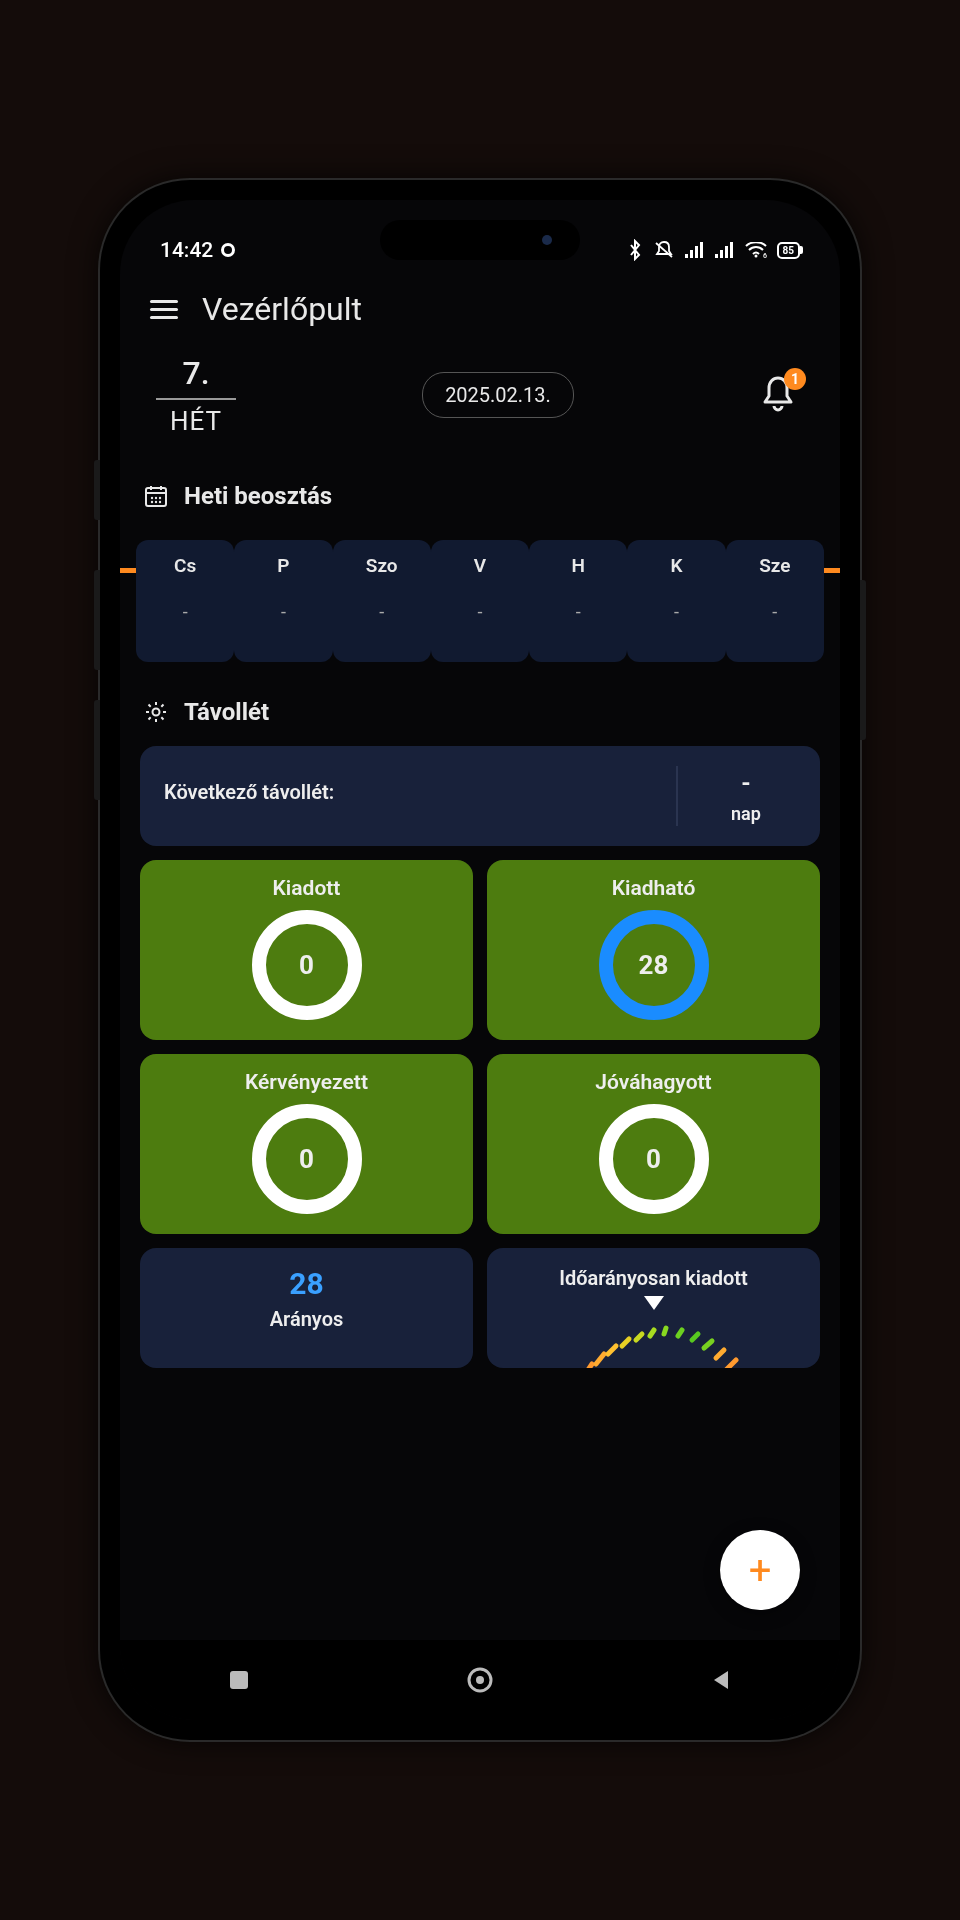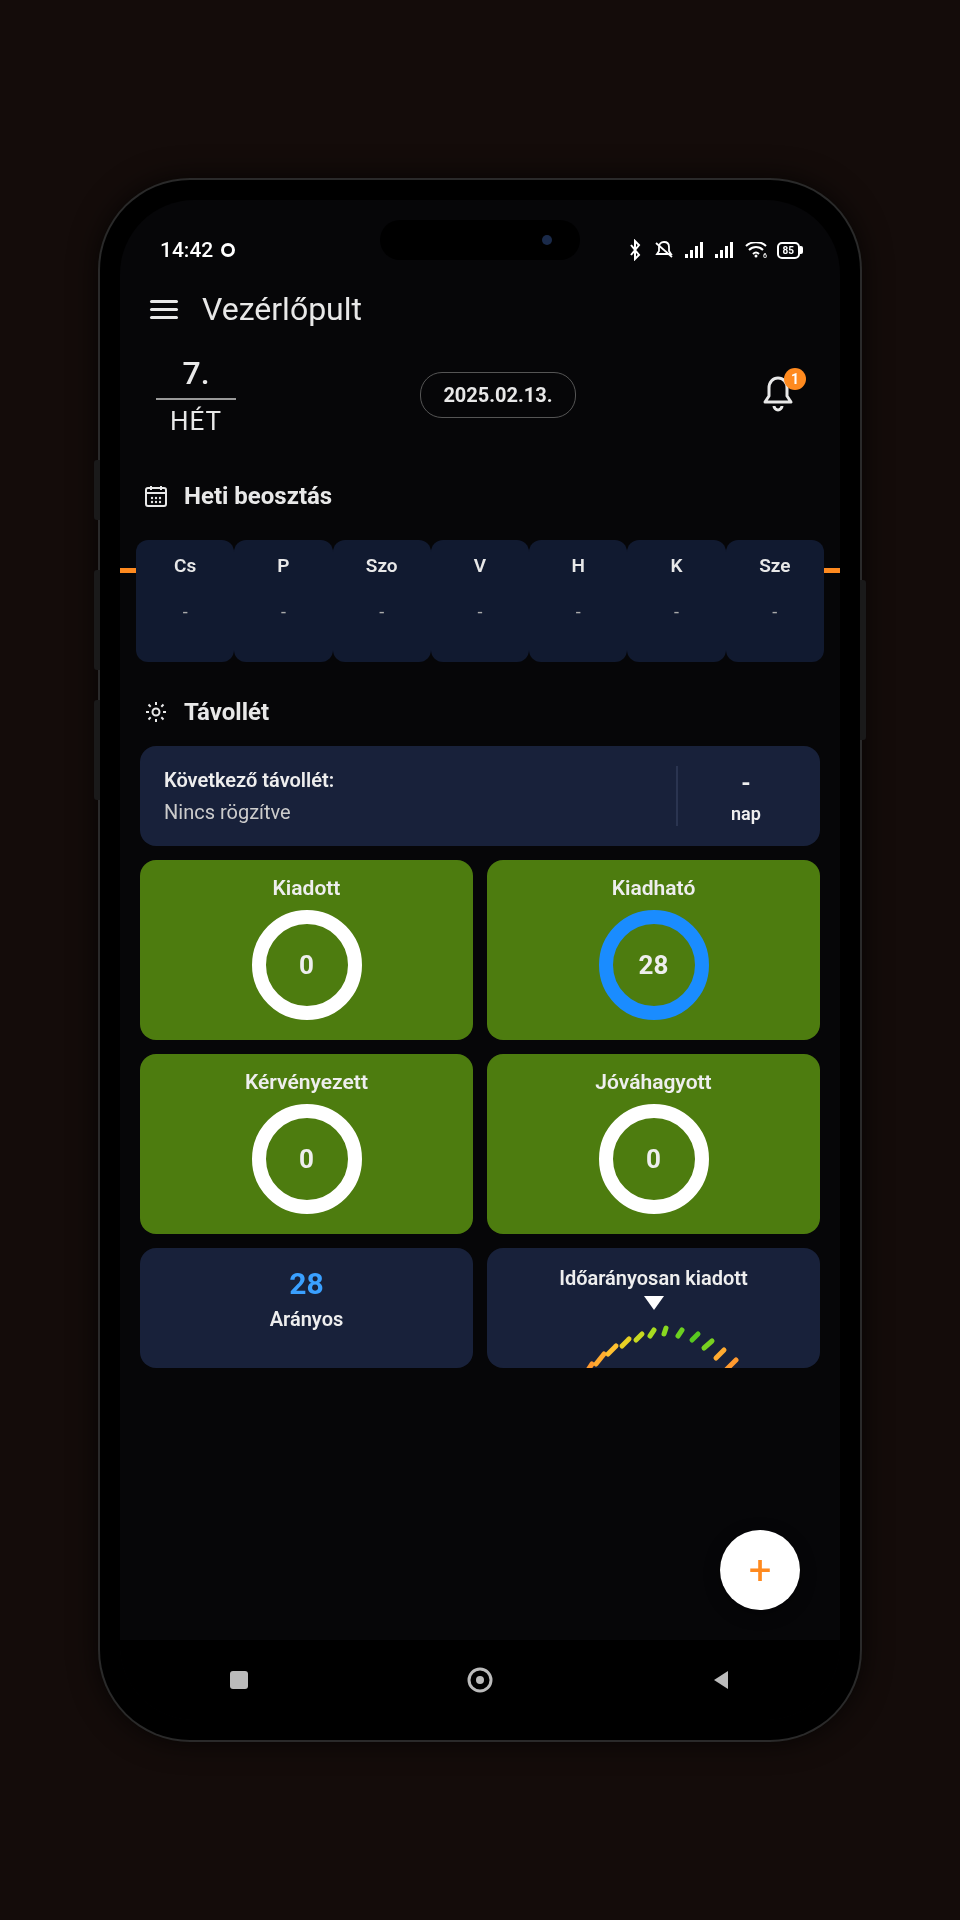--- a/index.html
+++ b/index.html
@@ -127,21 +127,21 @@
   .week-box { text-align:center; color:#e8e8e8; }
   .week-num { font-size:32px; font-weight:500; }
   .week-divider { width:80px; height:2px; background:#999; margin:6px auto; }
   .week-label { font-size:26px; letter-spacing:1px; }
   .date-chip {
     border:1.5px solid #555;
     border-radius:22px;
     padding:10px 22px;
     color:#e8e8e8;
     font-size:20px;
-    font-weight:700;
+    font-weight:400;
   }
   .bell-wrap { position:relative; padding-right:8px; }
   .bell-badge {
     position:absolute; top:-6px; right:-2px;
     background:#ff8a1f; color:#fff;
     width:22px; height:22px; border-radius:50%;
     display:flex; align-items:center; justify-content:center;
     font-size:14px; font-weight:700;
   }
 
@@ -395,21 +395,20 @@
       <svg width="24" height="24" viewBox="0 0 24 24">
         <circle cx="12" cy="12" r="3.5" fill="none" stroke="#e8e8e8" stroke-width="2"></circle>
         <path d="M12 2 L12 5 M12 19 L12 22 M2 12 L5 12 M19 12 L22 12 M4.5 4.5 L6.7 6.7 M17.3 17.3 L19.5 19.5 M19.5 4.5 L17.3 6.7 M6.7 17.3 L4.5 19.5" stroke="#e8e8e8" stroke-width="2"></path>
       </svg>
       <div class="section-title">Távollét</div>
     </div>
 
     <div class="absence-card">
       <div class="absence-left">
         <div class="absence-label">Következő távollét:</div>
-        <div class="absence-value">Nincs rögzítve</div>
       </div>
       <div class="absence-divider"></div>
       <div class="absence-right">
         <div class="absence-dash">-</div>
         <div class="absence-unit">nap</div>
       </div>
     </div>
 
     <div class="stat-grid">
       <div class="stat-card">

